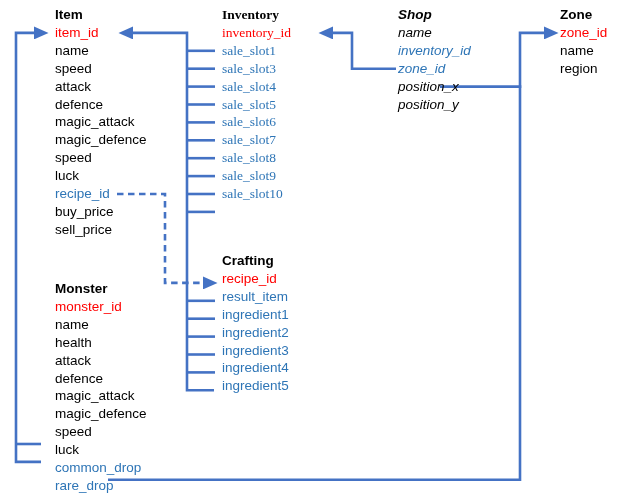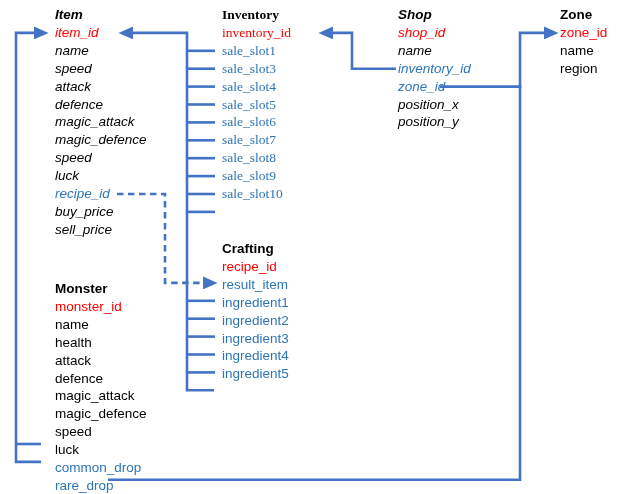--- a/index.html
+++ b/index.html
@@ -74,21 +74,21 @@
   <polyline class="conn" points="396,68.7 352,68.7 352,32.9 332,32.9" marker-end="url(#arr)"></polyline>
 
   <g>
     <polyline class="conn" points="108,479.8 520,479.8 520,32.9 545,32.9" marker-end="url(#arr)"></polyline>
     <line class="conn" x1="440" y1="86.6" x2="521.3" y2="86.6"></line>
   </g>
 
   <polyline class="conn dashed" points="117,194 165,194 165,282.9 204,282.9" marker-end="url(#arr)"></polyline>
 </svg>
 
-<div class="db-table" style="left:55px; top:6px;font-style:italic;">
+<div class="db-table" style="left:55px; top:6px;">
   <div class="title">Item</div>
   <div>
       <div class="field pk">item_id</div>
       <div class="field">name</div>
       <div class="field">speed</div>
       <div class="field">attack</div>
       <div class="field">defence</div>
       <div class="field">magic_attack</div>
       <div class="field">magic_defence</div>
       <div class="field">speed</div>
@@ -111,21 +111,20 @@
       <div class="field fk">sale_slot7</div>
       <div class="field fk">sale_slot8</div>
       <div class="field fk">sale_slot9</div>
       <div class="field fk">sale_slot10</div>
     </div>
 </div>
 
 <div class="db-table" style="left:398px; top:6px;font-style:italic;">
   <div class="title">Shop</div>
   <div>
-      <div class="field pk">shop_id</div>
       <div class="field">name</div>
       <div class="field fk">inventory_id</div>
       <div class="field fk">zone_id</div>
       <div class="field">position_x</div>
       <div class="field">position_y</div>
     </div>
 </div>
 
 <div class="db-table" style="left:560px; top:6px;">
   <div class="title">Zone</div>
@@ -147,21 +146,21 @@
       <div class="field">magic_attack</div>
       <div class="field">magic_defence</div>
       <div class="field">speed</div>
       <div class="field">luck</div>
       <div class="field fk">common_drop</div>
       <div class="field fk">rare_drop</div>
       <div class="field fk">zone_id</div>
     </div>
 </div>
 
-<div class="db-table" style="left:222px; top:240px;">
+<div class="db-table" style="left:222px; top:252px;">
   <div class="title">Crafting</div>
   <div>
       <div class="field pk">recipe_id</div>
       <div class="field fk">result_item</div>
       <div class="field fk">ingredient1</div>
       <div class="field fk">ingredient2</div>
       <div class="field fk">ingredient3</div>
       <div class="field fk">ingredient4</div>
       <div class="field fk">ingredient5</div>
     </div>

